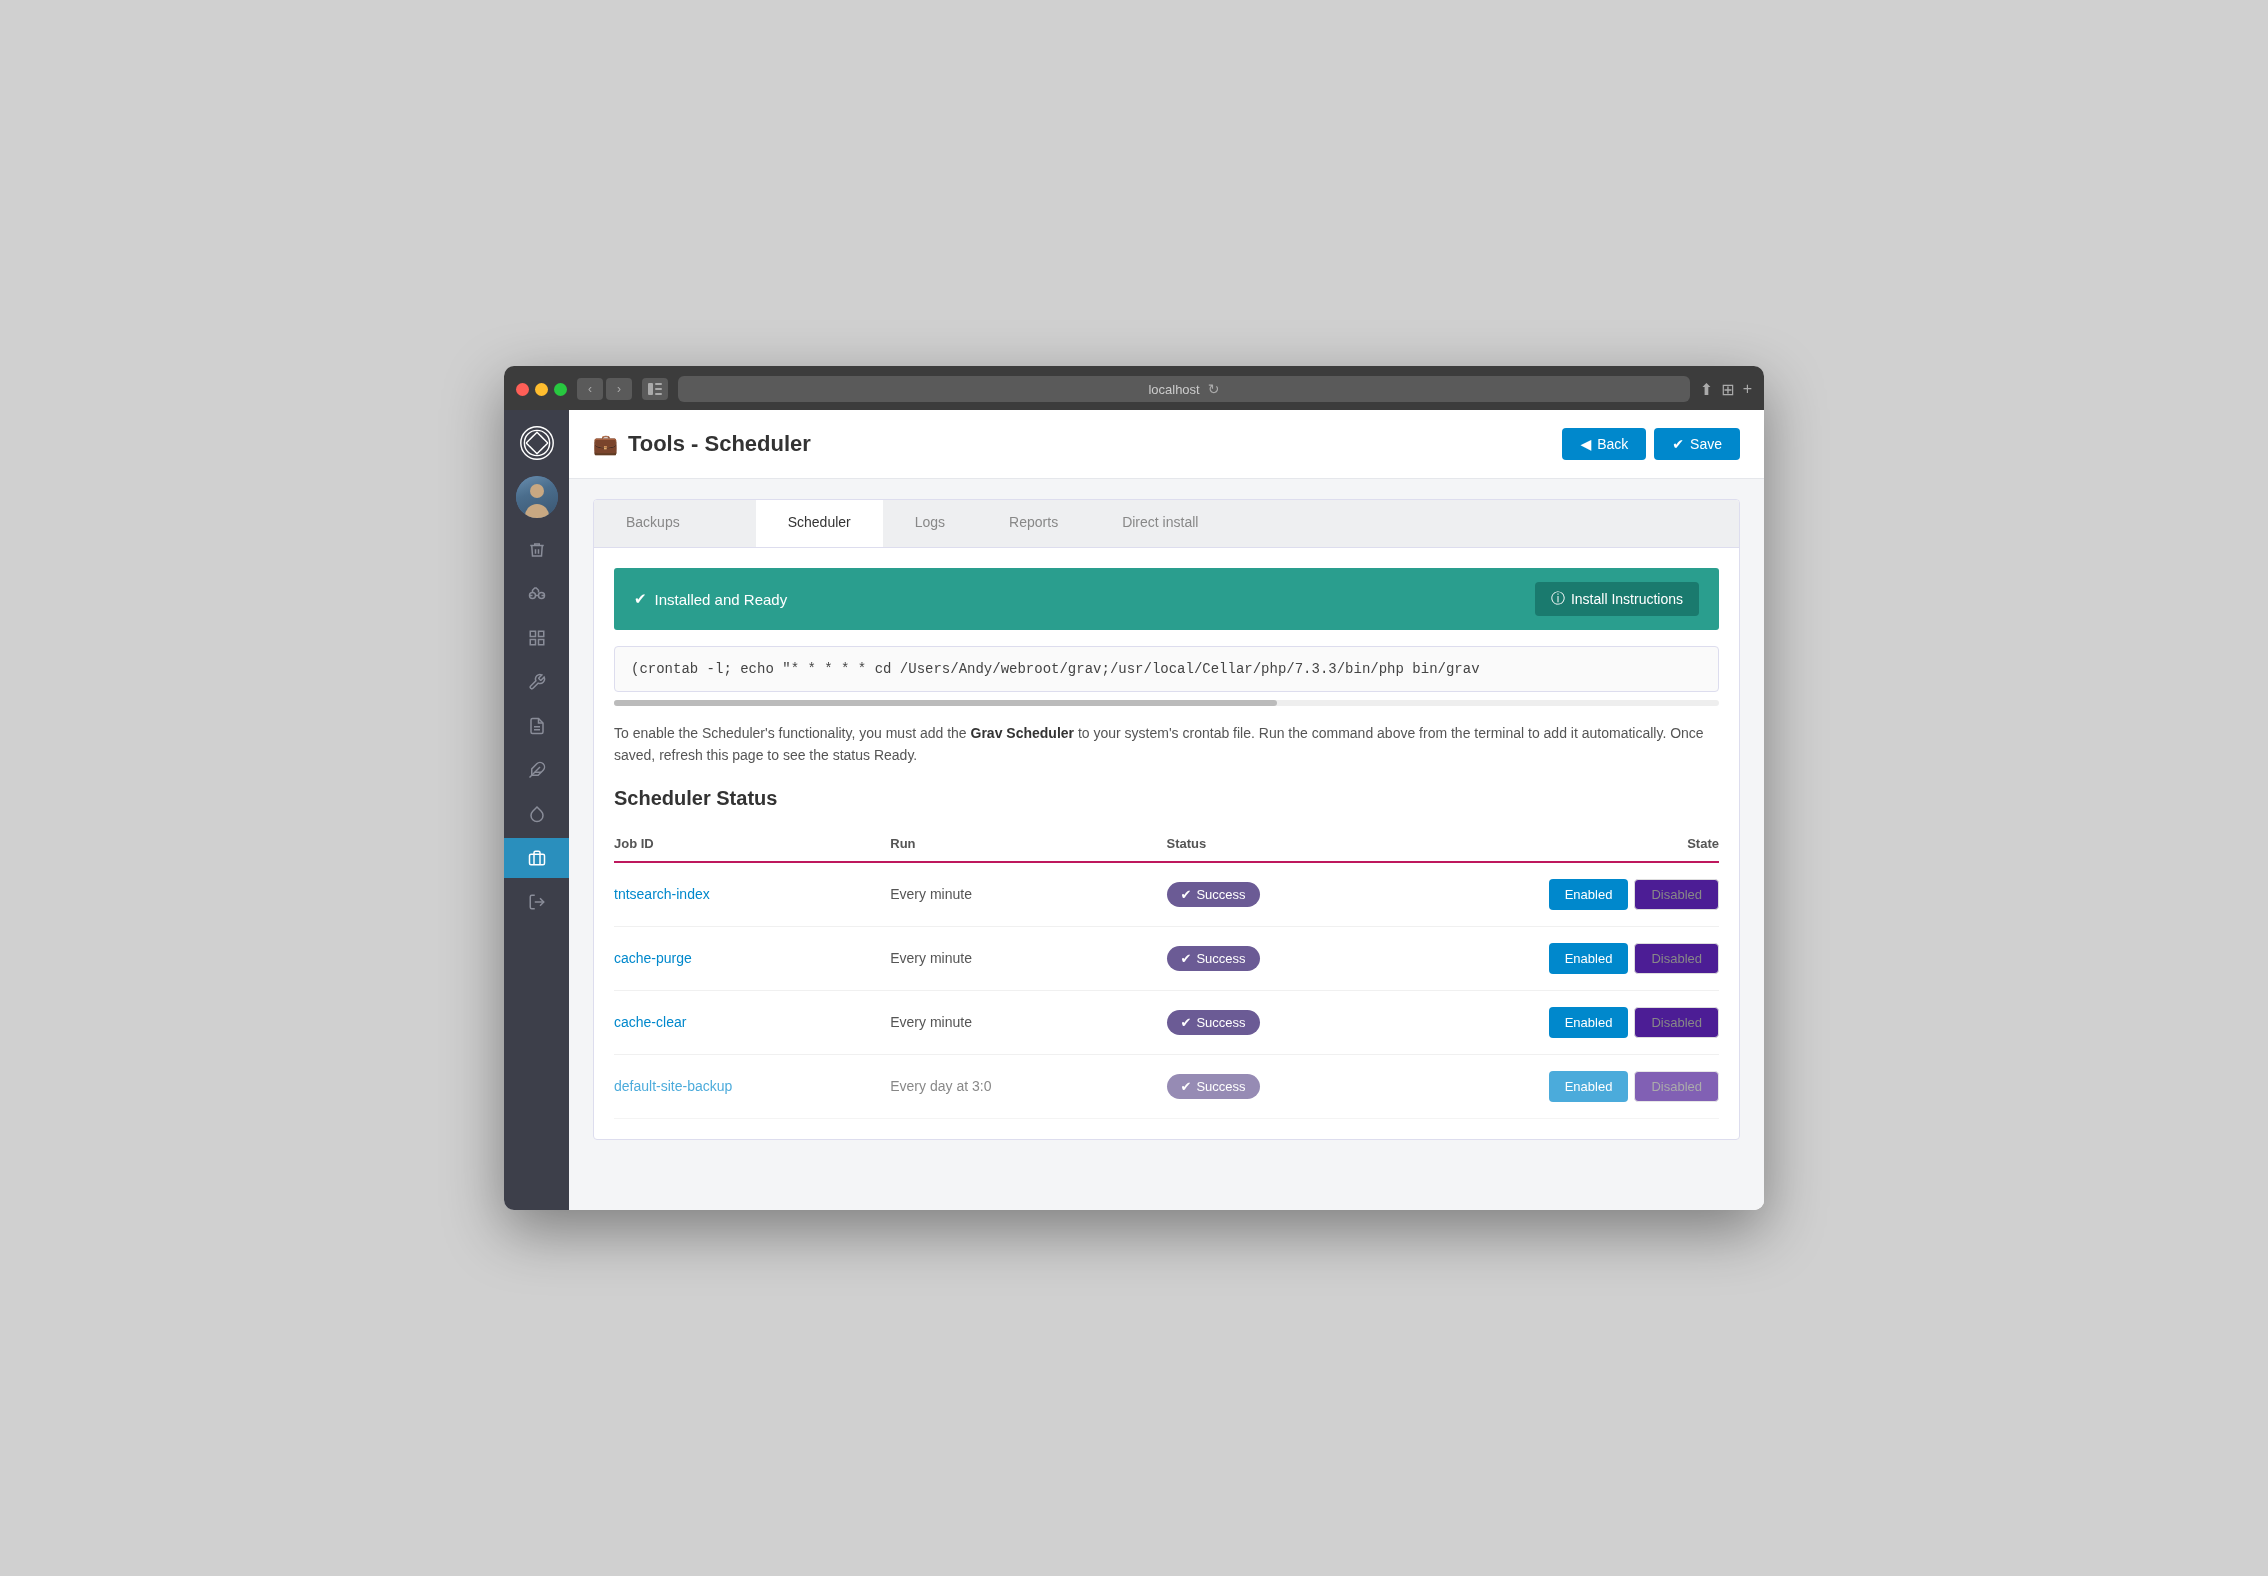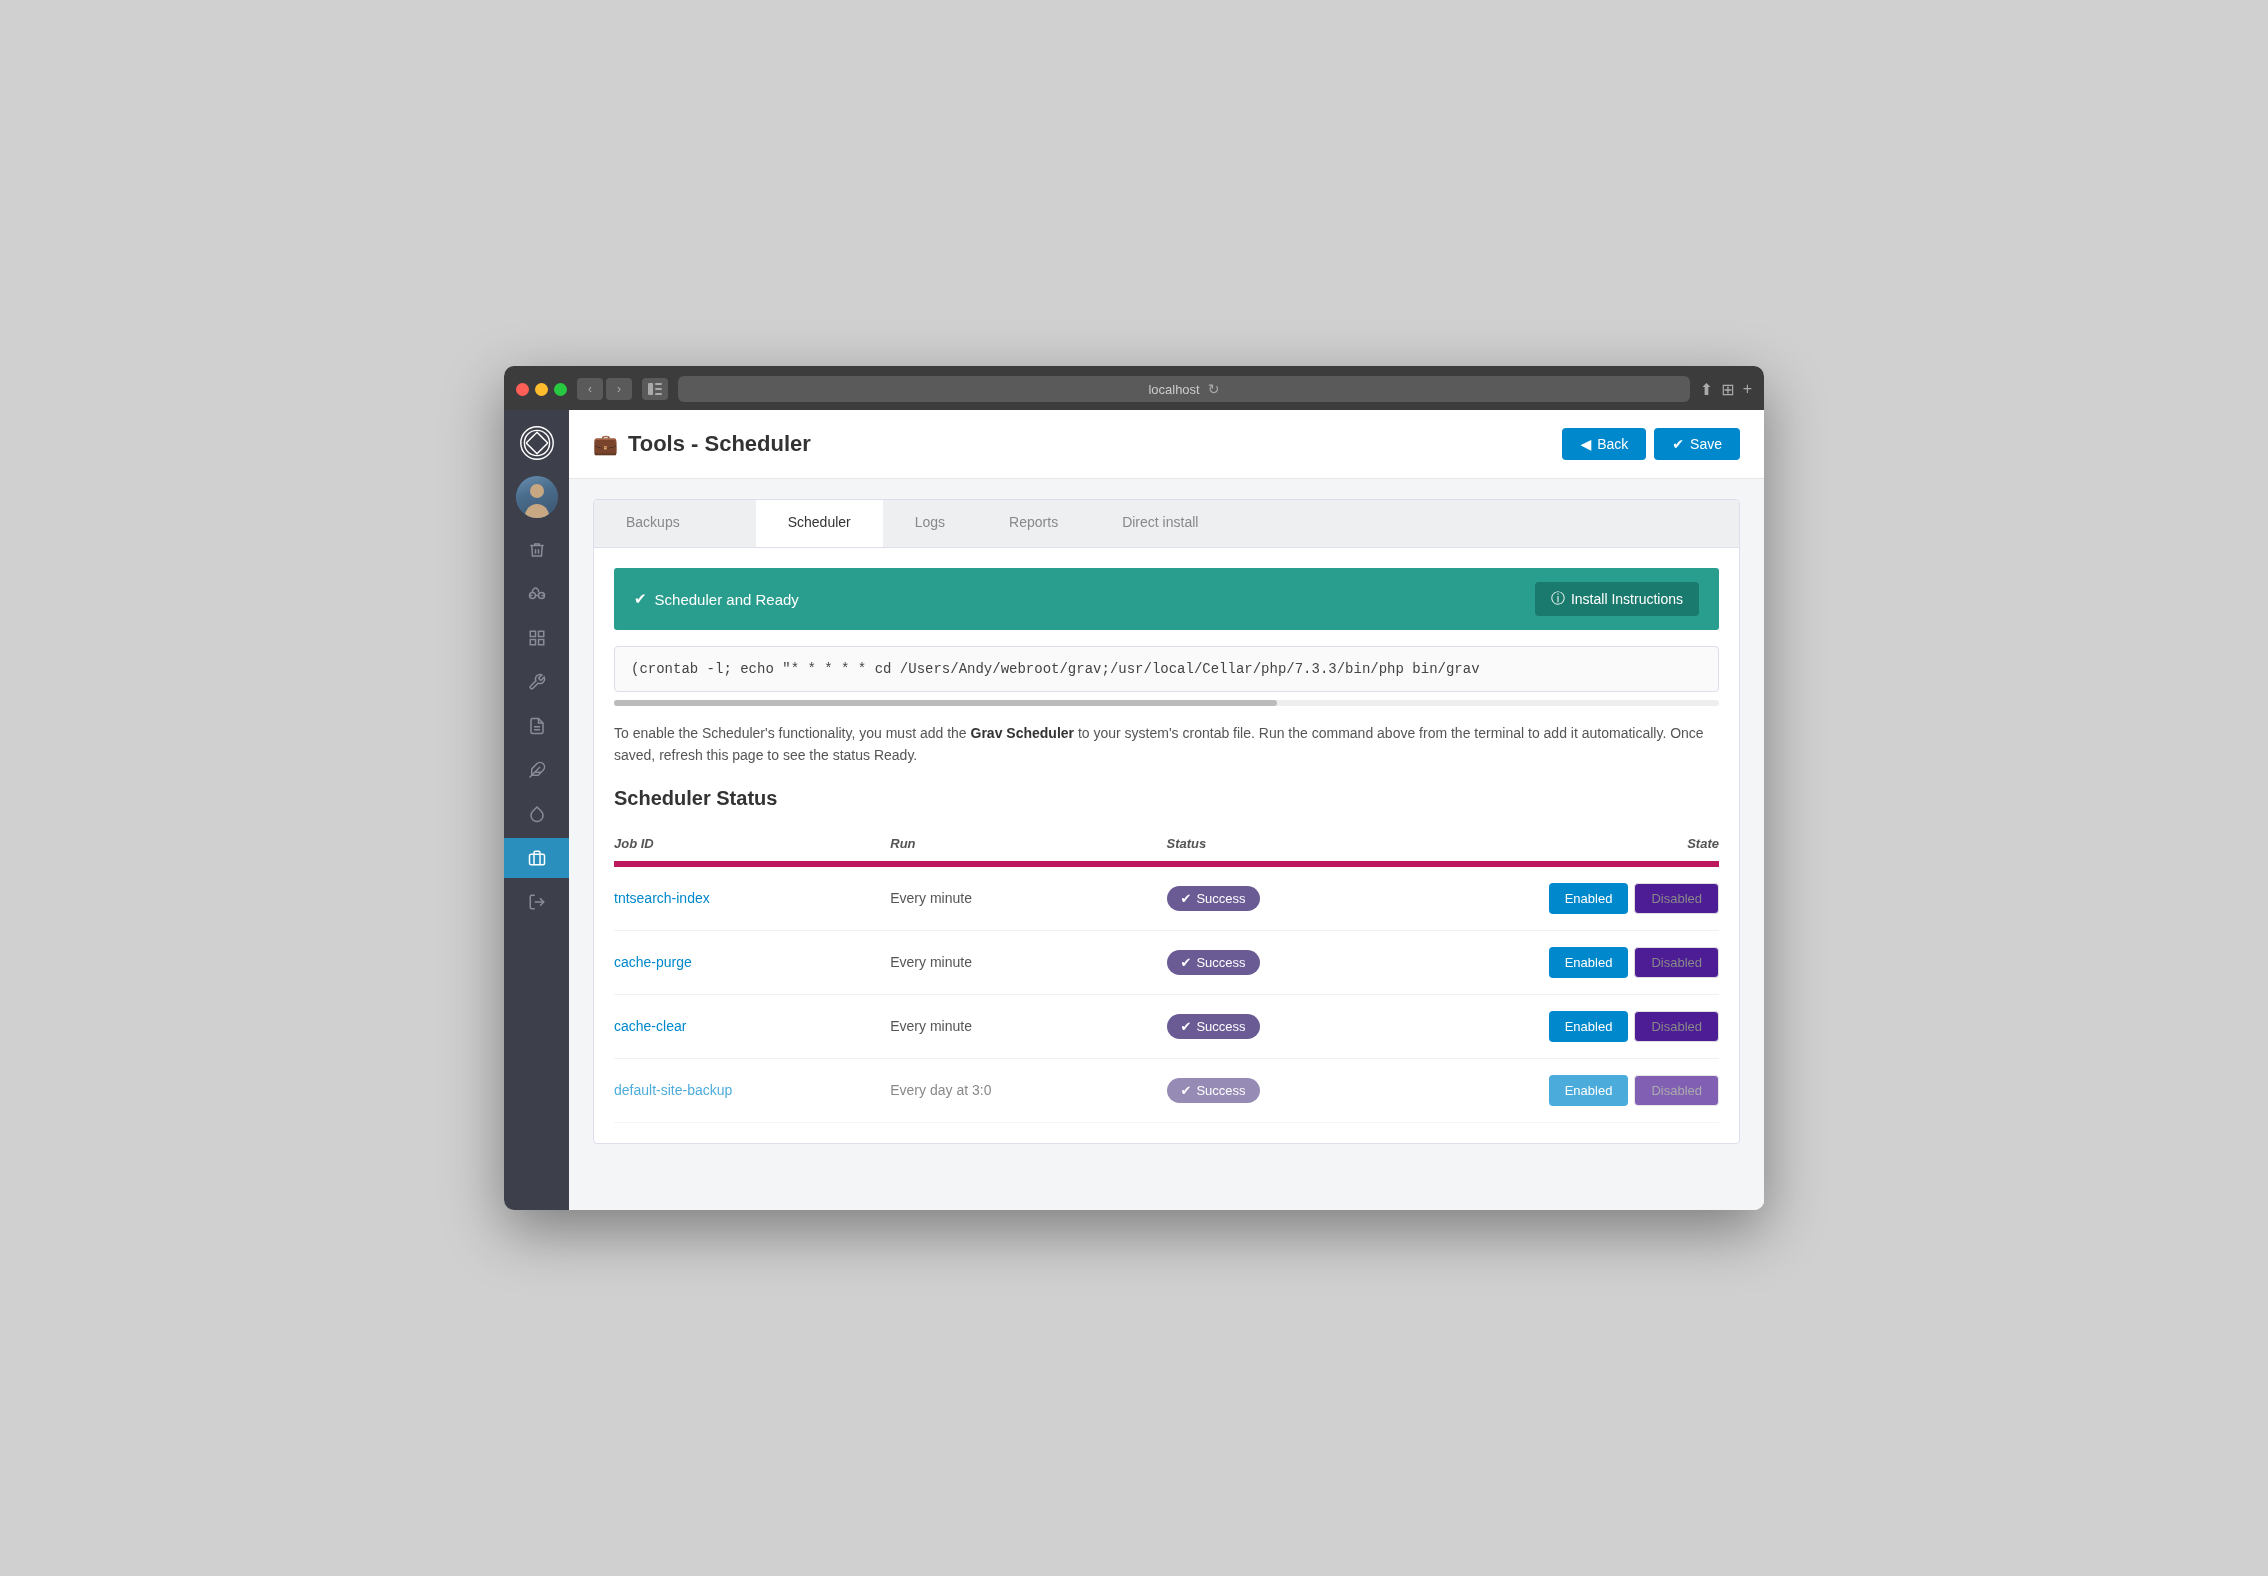--- a/index.html
+++ b/index.html
@@ -405,22 +405,21 @@
     }
 
     .status-table {
       width: 100%;
     }
 
     .table-header {
       display: grid;
       grid-template-columns: 2fr 2fr 2fr 2fr;
       padding: 10px 0;
-      border-bottom: 6px solid #be185d;
-      font-style: italic;
+      border-bottom: 2px solid #be185d;
     }
 
     .table-header-cell {
       font-size: 13px;
       font-weight: 600;
       color: #555;
     }
 
     .table-header-cell:last-child {
       text-align: right;
@@ -639,21 +638,21 @@
               <span>Reports</span>
             </div>
             <div class="tab">
               <span>Direct install</span>
             </div>
           </div>
 
           <div class="status-banner">
             <div class="status-text">
               <span>✔</span>
-              <span>Scheduler and Ready</span>
+              <span>Installed and Ready</span>
             </div>
             <button class="install-instructions-btn">
               <span>ⓘ</span>
               <span>Install Instructions</span>
             </button>
           </div>
 
           <div class="command-area">
             <div class="command-box">
               <span>(crontab -l; echo "* * * * * cd /Users/Andy/webroot/grav;/usr/local/Cellar/php/7.3.3/bin/php bin/grav</span>

